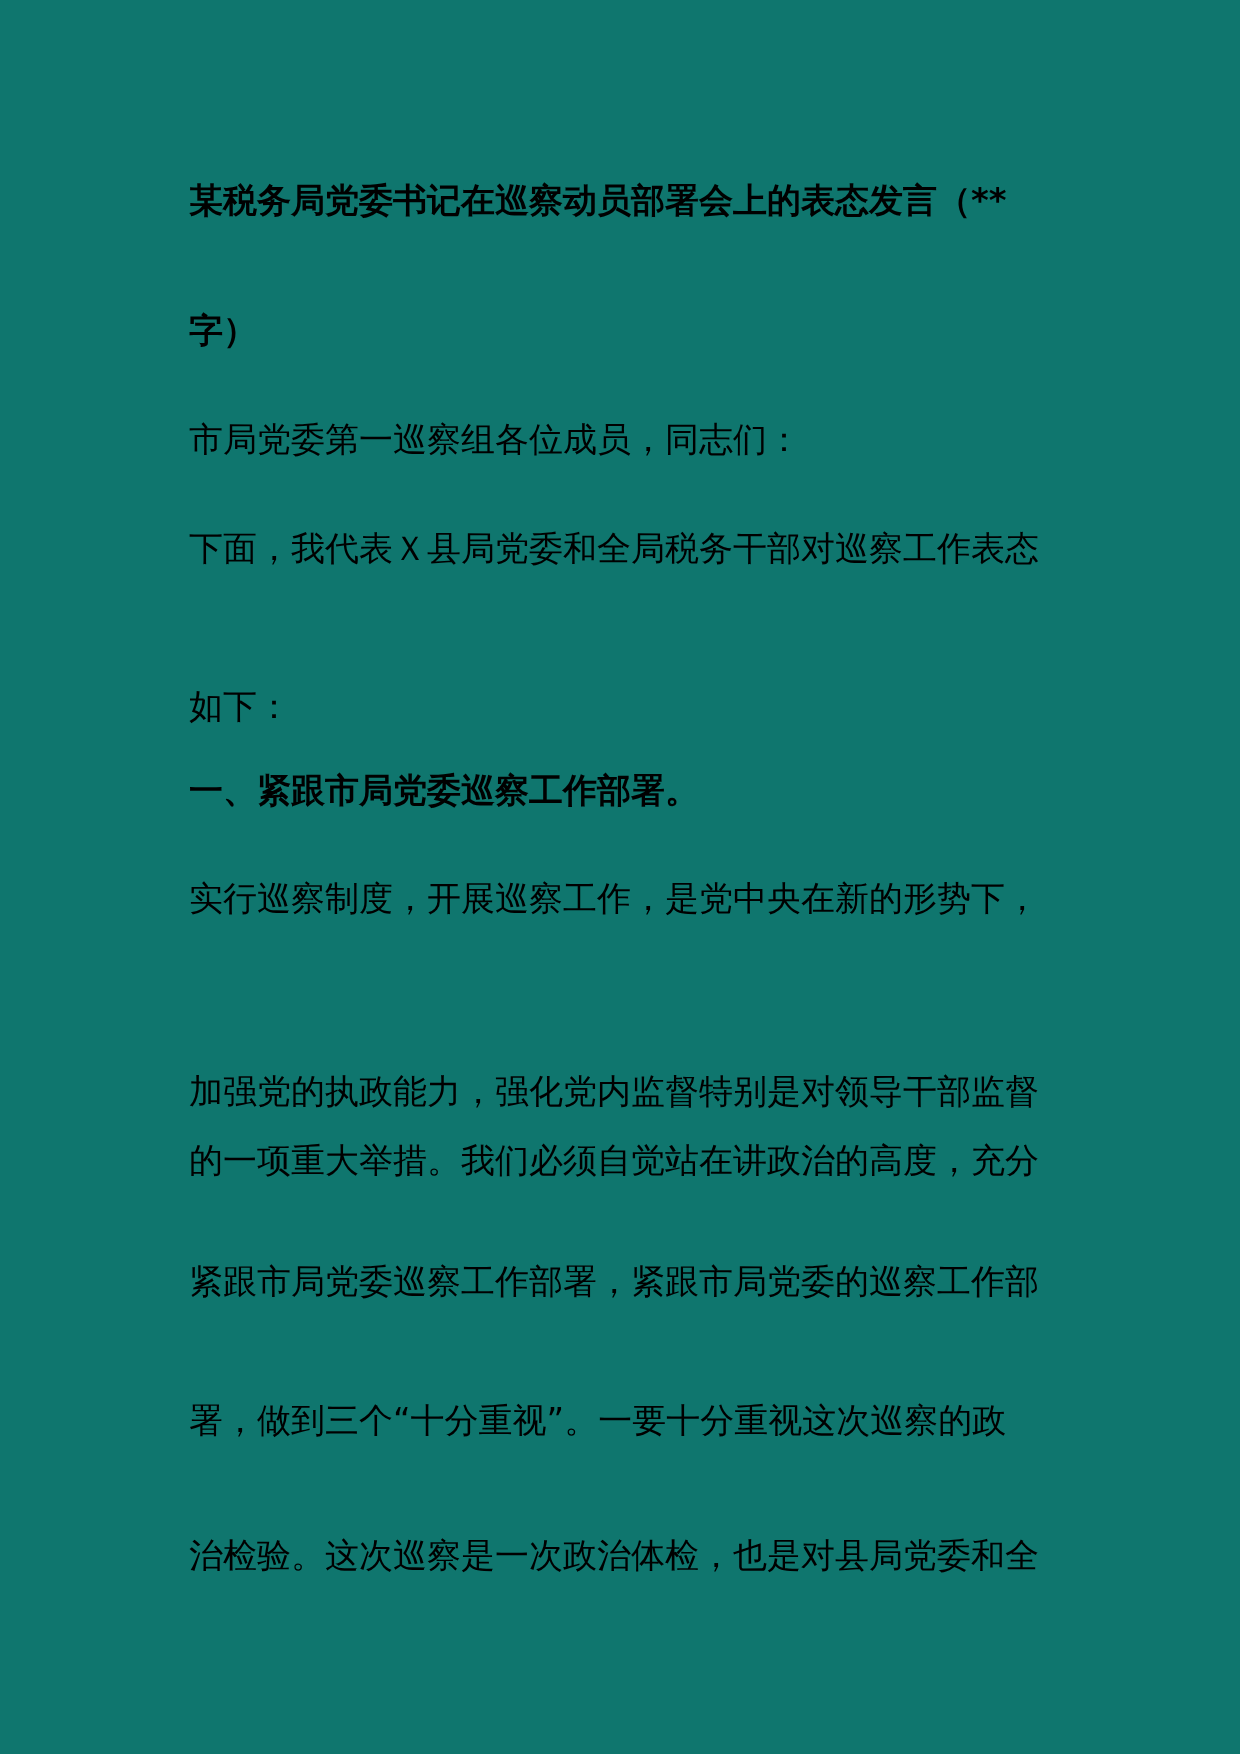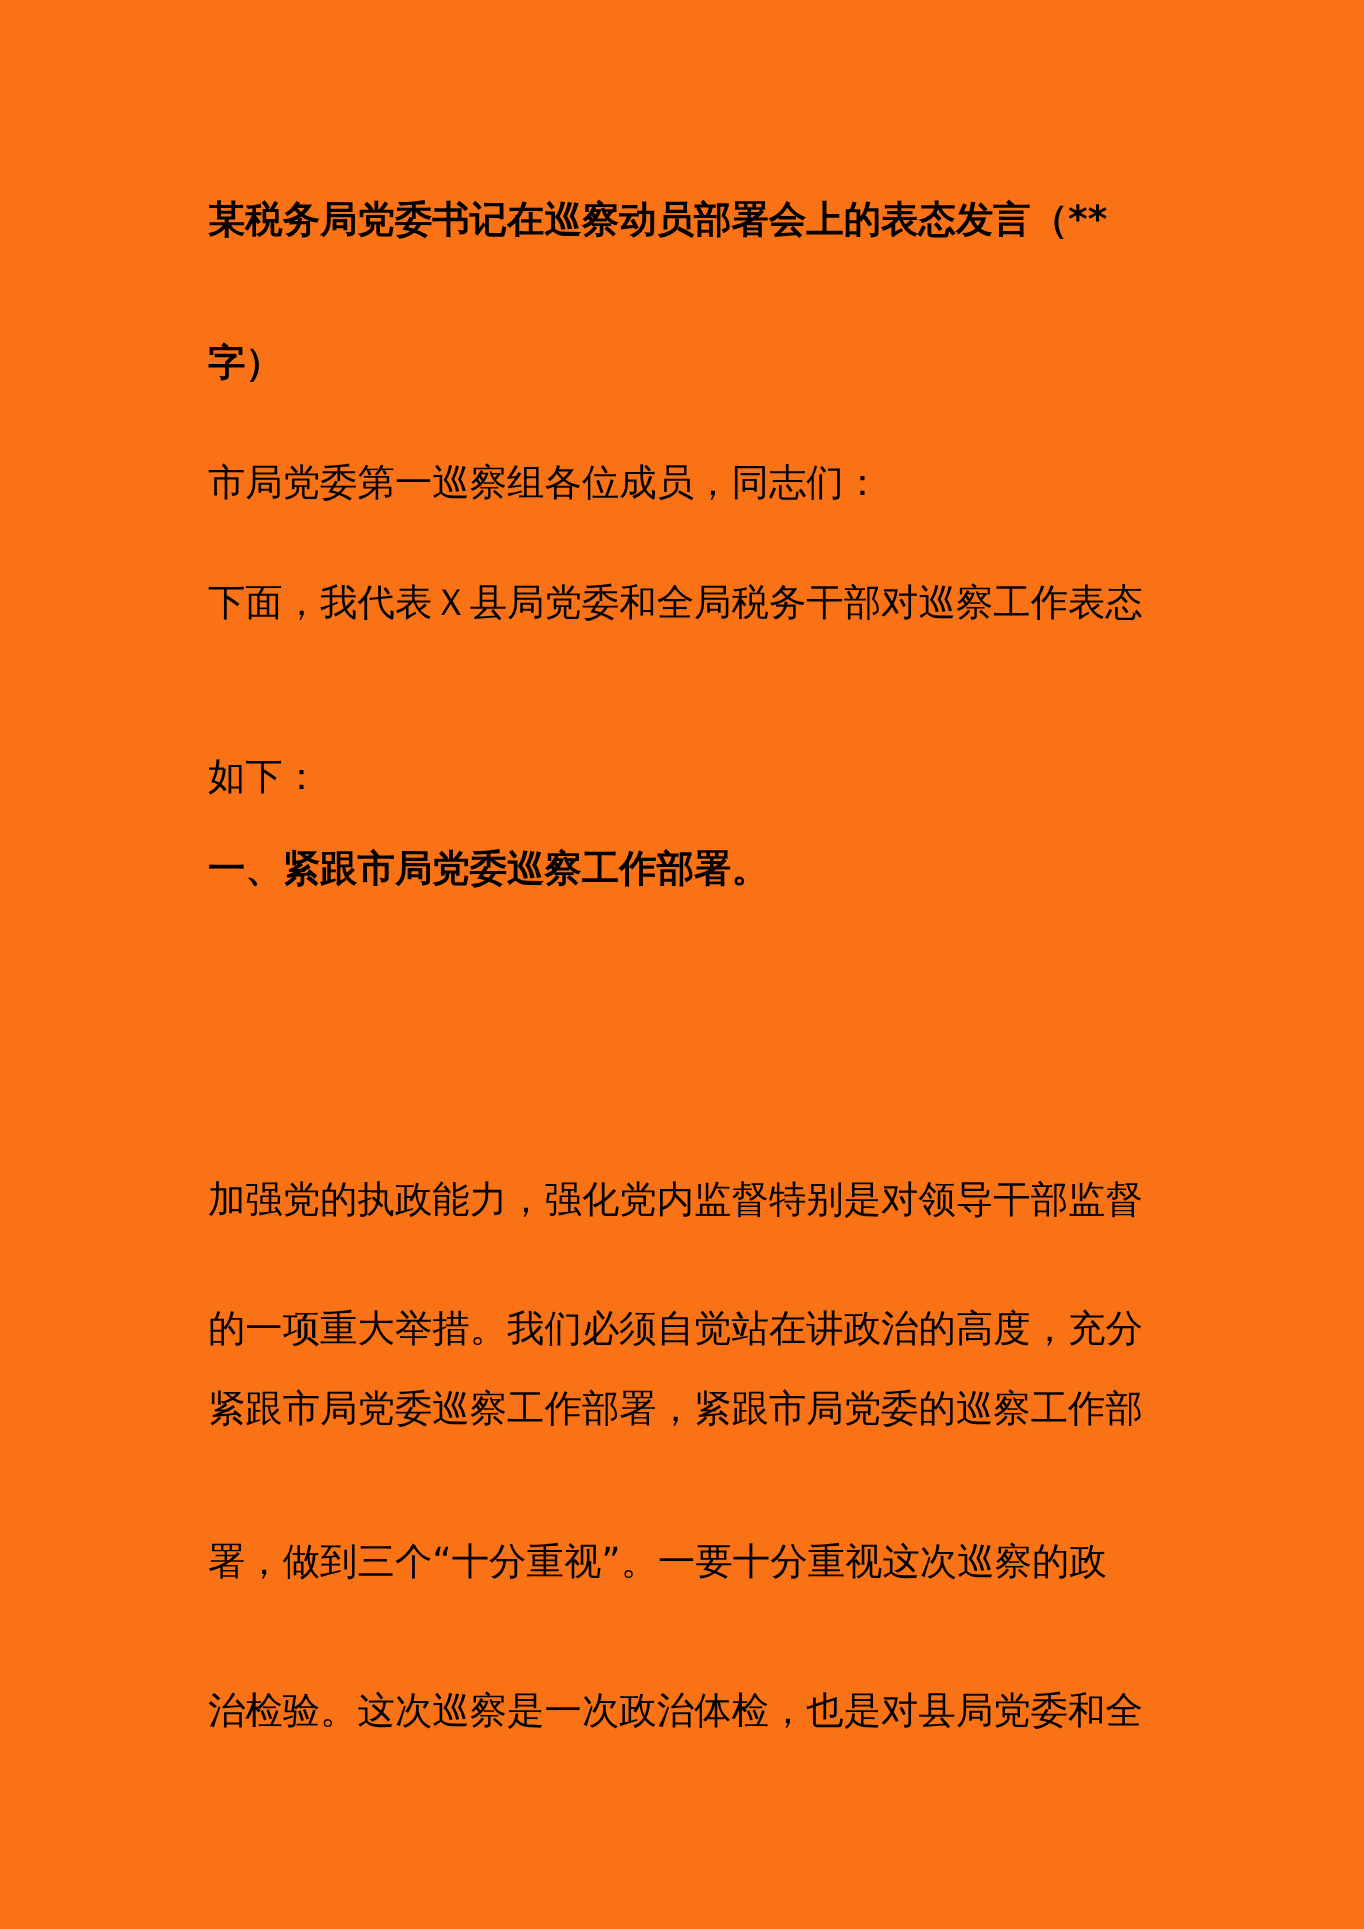--- a/index.html
+++ b/index.html
@@ -14,21 +14,21 @@
       overflow: hidden;
       font-family: "DejaVu Sans", "Liberation Sans", sans-serif;
       color: #000000;
     }
     .page {
       position: absolute;
       left: 0;
       top: 0;
       width: 1240px;
       height: 1754px;
-      background: #f97316;
+      background: #0f766e;
     }
     .line {
       position: absolute;
       left: 189px;
       white-space: nowrap;
       font-size: 34px;
       line-height: 44px;
       letter-spacing: 0px;
     }
     .bold {
@@ -42,18 +42,19 @@
   <div class="line bold" style="top:178px;">某税务局党委书记在巡察动员部署会上的表态发言（**</div>
   <div class="line bold" style="top:308px;">字）</div>
 
   <div class="line" style="top:526px;">下面，我代表Ｘ县局党委和全局税务干部对巡察工作表态</div>
 
   <div class="line" style="top:417px;">市局党委第一巡察组各位成员，同志们：</div>
   <div class="line" style="top:655px;margin-top:29px;">如下：</div>
 
   <div class="line bold" style="top:768px;">一、紧跟市局党委巡察工作部署。</div>
 
+  <div class="line" style="top:876px;">实行巡察制度，开展巡察工作，是党中央在新的形势下，</div>
   <div class="line" style="top:1069px;">加强党的执政能力，强化党内监督特别是对领导干部监督</div>
-  <div class="line" style="top:1138px;margin-top:48px;">的一项重大举措。我们必须自觉站在讲政治的高度，充分</div>
+  <div class="line" style="top:1138px;">的一项重大举措。我们必须自觉站在讲政治的高度，充分</div>
   <div class="line" style="top:1259px;">紧跟市局党委巡察工作部署，紧跟市局党委的巡察工作部</div>
   <div class="line" style="top:1533px;">治检验。这次巡察是一次政治体检，也是对县局党委和全</div>
   <div class="line" style="top:1398px;">署，做到三个“十分重视”。一要十分重视这次巡察的政</div>
 </div>
 
 </body></html>

